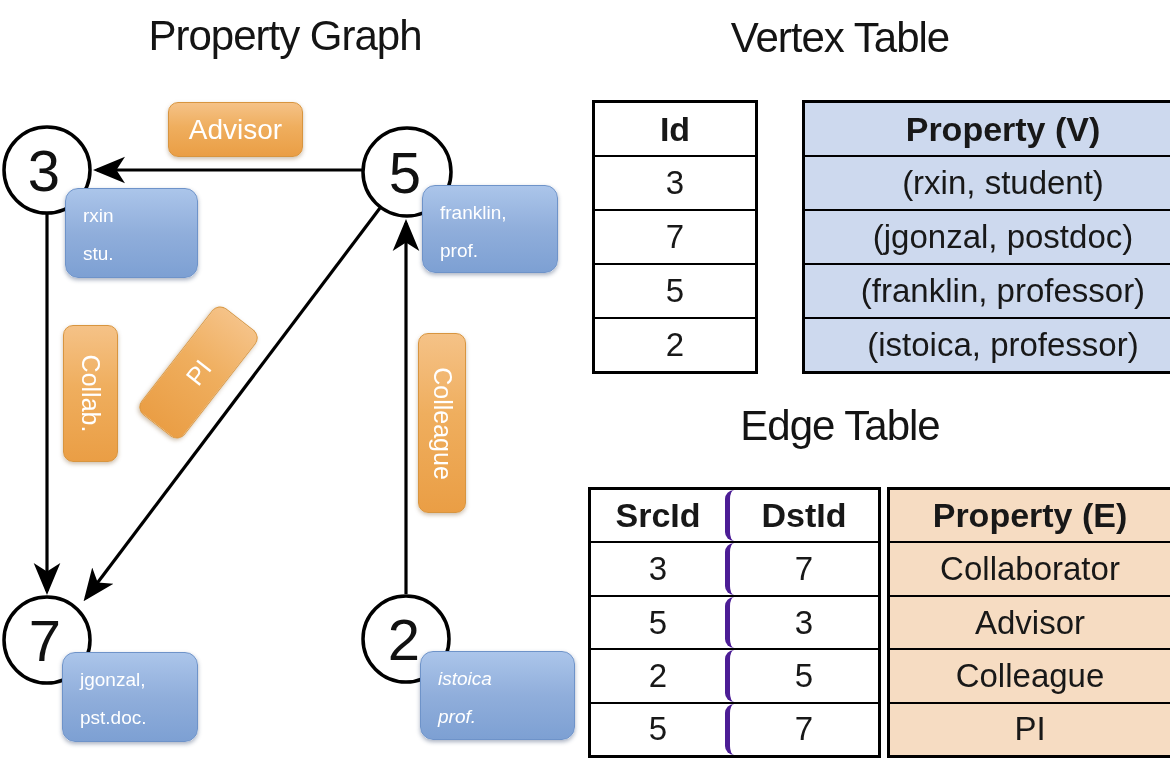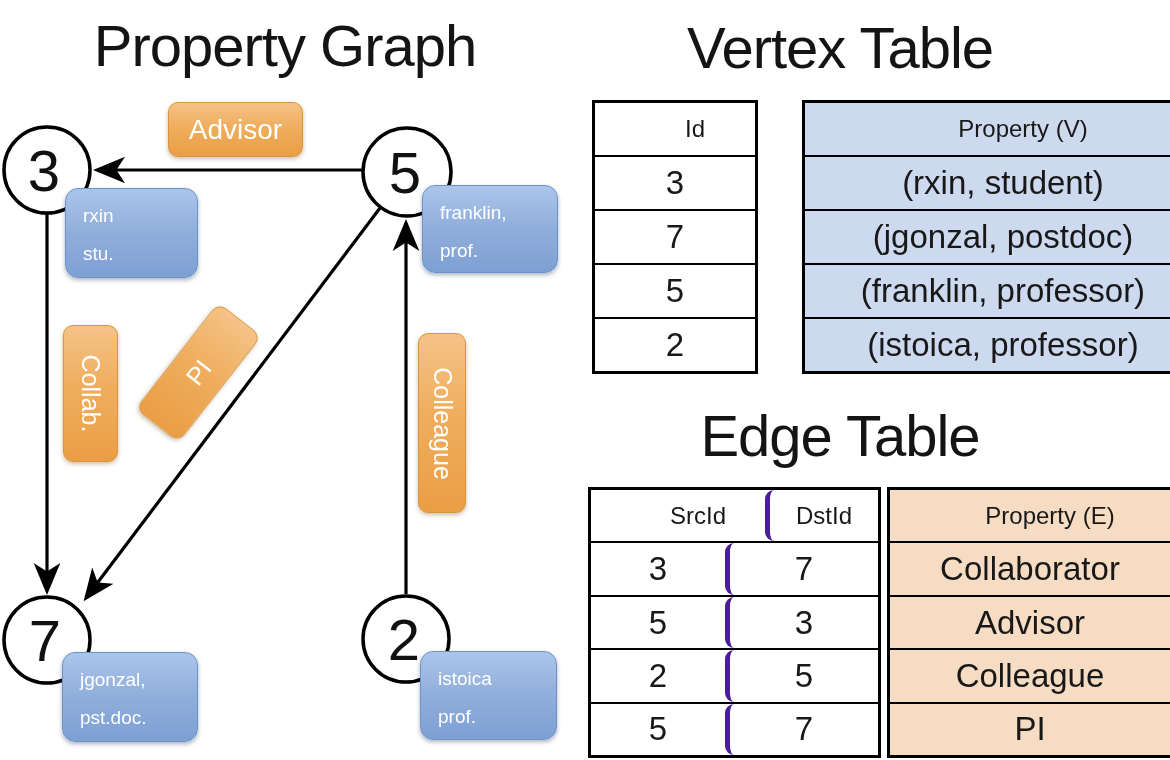--- a/index.html
+++ b/index.html
@@ -2,21 +2,21 @@
 <html><head>
 <meta charset="utf-8">
 <style>
   * { margin:0; padding:0; box-sizing:border-box; }
   html,body { background:#ffffff; }
   .canvas {
     position:relative; width:1170px; height:760px; background:#ffffff;
     font-family:"Liberation Sans", sans-serif; color:#181818; overflow:hidden;
   }
   .title {
-    position:absolute; text-align:center; font-size:58px; font-weight:400;
+    position:absolute; text-align:center; font-size:42px; font-weight:400;
     color:#141414; letter-spacing:-1px; white-space:nowrap;
   }
   .pg-title { left:0px;   top:12px;  width:570px; }
   .vt-title { left:552px; top:14px;  width:576px; }
   .et-title { left:552px; top:402px; width:576px; }
 
   .graph-svg { position:absolute; left:0; top:0; }
   .node { fill:#ffffff; stroke:#000000; stroke-width:3.5px; }
   .node-num { font-family:"Liberation Sans", sans-serif; font-size:58px; fill:#111; text-anchor:middle; }
   .gedge { stroke:#000000; stroke-width:3.2px; fill:none; }
@@ -41,30 +41,30 @@
   .vlabel {
     position:absolute; border-radius:13px; color:#ffffff;
     background:linear-gradient(180deg,#abc5ea 0%, #90aedb 50%, #7da0d3 100%);
     border:1.5px solid #6e93c9;
     box-shadow:0 2px 4px rgba(40,60,100,0.40);
     font-size:19px; line-height:38px; padding:8px 8px 0 17px; white-space:nowrap;
   }
   #rxin-box     { left:65px;  top:188px; width:133px; height:90px; }
   #franklin-box { left:422px; top:185px; width:136px; height:88px; }
   #jgonzal-box  { left:62px;  top:652px; width:136px; height:90px; }
-  #istoica-box  { left:420px; top:651px; width:137px; height:89px; }
+  #istoica-box  { left:420px; top:651px; width:155px; height:89px;font-style:italic; }
 
   
   .tbl-block {
     position:absolute; border:3px solid #000; display:flex; flex-direction:column;
     background:#ffffff;
   }
   .trow { flex:1; display:flex; align-items:center; justify-content:center;
           border-top:2px solid #000; font-size:33px; }
-  .trow.head { border-top:none; font-weight:normal; font-size:24px;padding-left:40px; }
+  .trow.head { border-top:none; font-weight:bold; font-size:34px; }
   .cell { height:100%; display:flex; align-items:center; justify-content:center;border-radius:9px; }
   .c1 { width:134px; }
   .c2 { flex:1; border-left:5px solid #4c1d95; }
 
   #vt-id   { left:592px; top:100px; width:166px; height:274px; }
   #vt-prop { left:766px; top:100px; width:402px; height:274px; background:#cdd9ee;margin-left:36px; }
   #et-ids  { left:588px; top:487px; width:293px; height:271px; }
   #et-prop { left:887px; top:487px; width:286px; height:271px; background:#f6dcc2; }
 </style>
 </head>

